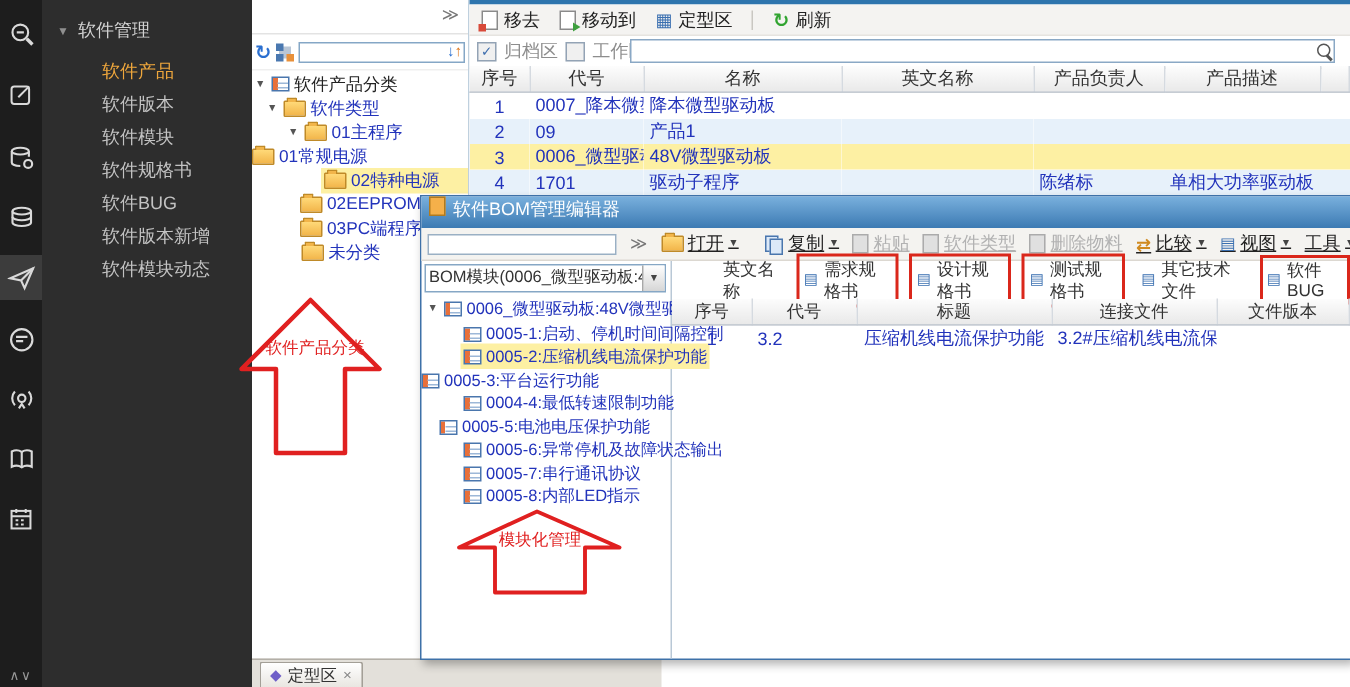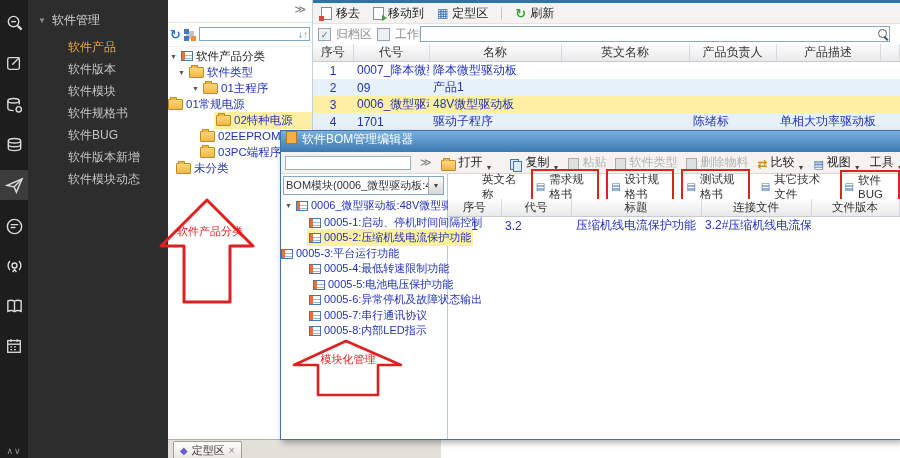--- a/index.html
+++ b/index.html
@@ -66,21 +66,21 @@
   table.dtab td{height:17px;color:#2233bb;white-space:nowrap;overflow:hidden;padding:0 0 0 4px;}
   #ptable{position:absolute;left:0;top:44px;width:587px;}
   #ptable .cno{text-align:center;padding:0;}
   .r0{background:#fff;} .r1{background:#e7f1fa;} .r2{background:#fdf0a3;} .r3{background:#e7f1fa;}
   
   #bom{position:absolute;left:280px;top:130px;width:619px;height:308px;background:#fff;border:1px solid #3e71a8;box-shadow:2px 3px 6px rgba(0,0,0,.3);z-index:5;}
   #bom-title{height:21px;background:linear-gradient(#79b0dd,#3c7ab3);color:#fff;display:flex;align-items:flex-start;gap:5px;padding-left:5px;}
   .di-orange{background:#f5b04a;border-color:#b07a20;}
   #bom-toolbar{height:21px;background:#f4f3f0;border-bottom:1px solid #dcd8d1;display:flex;align-items:center;gap:9px;padding-left:4px;}
   #bom-toolbar input{width:126px;height:14px;border:1px solid #9ab0c4;font-size:11px;box-sizing:border-box;}
-  .bbtn{display:flex;align-items:flex-end;gap:3px;cursor:pointer;white-space:nowrap;}
+  .bbtn{display:flex;align-items:center;gap:3px;cursor:pointer;white-space:nowrap;text-decoration:underline;}
   .bbtn.disabled{color:#b2b2b2;cursor:default;}
   .ddv{font-size:7px;color:#444;}
   .copy-icon{width:12px;height:12px;position:relative;flex:none;}
   .copy-icon::before,.copy-icon::after{content:"";position:absolute;width:7px;height:9px;border:1px solid #4a76ad;background:#dce9f8;}
   .copy-icon::before{left:0;top:0;} .copy-icon::after{left:3px;top:2px;}
   .cmp-g{color:#d08a20;font-weight:bold;} .view-g{color:#3a6fb0;font-size:11px;}
   #bom-left{position:absolute;left:0;top:43px;width:166px;bottom:0;border-right:1px solid #b9c8d6;}
   #bom-dd{position:absolute;left:2px;top:2px;right:3px;height:17px;border:1px solid #86a7c5;display:flex;cursor:pointer;}
   .dd-text{flex:1;font-size:11px;line-height:16px;padding-left:2px;overflow:hidden;white-space:nowrap;color:#333;}
   .dd-btn{width:14px;background:linear-gradient(#fefefe,#d6d6d6);border-left:1px solid #a8a8a8;display:flex;align-items:center;justify-content:center;font-size:7px;color:#444;}
@@ -221,21 +221,21 @@
       </span>
     </div>
     <div class="trow" style="top:128px;padding-left:32px">
       <span class="folder"></span>
       <span>02EEPROM</span>
     </div>
     <div class="trow" style="top:144px;padding-left:32px">
       <span class="folder"></span>
       <span>03PC端程序</span>
     </div>
-    <div class="trow" style="top:160px;padding-left:8px">
+    <div class="trow" style="top:160px;padding-left:33px">
       <span class="folder"></span>
       <span>未分类</span>
     </div>
   </div>
 
   <div id="rtop">
     <div class="blue-top"></div>
     <div id="rtoolbar">
       <span class="tbtn">
           <span class="doc-icon di-red"></span>
@@ -393,23 +393,23 @@
           <span class="tbl-icon"></span>
           <span>0005-2:压缩机线电流保护功能</span>
         </span>
       </div>
       <div class="brow" style="top:72px;">
         <span class="tbl-icon"></span>
         <span>0005-3:平台运行功能</span>
       </div>
       <div class="brow" style="top:87px;padding-left:28px">
         <span class="tbl-icon"></span>
-        <span>0005-4:最低转速限制功能</span>
-      </div>
-      <div class="brow" style="top:103px;padding-left:32px">
+        <span>0004-4:最低转速限制功能</span>
+      </div>
+      <div class="brow" style="top:103px;padding-left:12px">
         <span class="tbl-icon"></span>
         <span>0005-5:电池电压保护功能</span>
       </div>
       <div class="brow" style="top:118px;padding-left:28px">
         <span class="tbl-icon"></span>
         <span>0005-6:异常停机及故障状态输出</span>
       </div>
       <div class="brow" style="top:134px;padding-left:28px">
         <span class="tbl-icon"></span>
         <span>0005-7:串行通讯协议</span>
@@ -468,21 +468,21 @@
             <td class="cno">1</td>
             <td>3.2</td>
             <td class="cttl">压缩机线电流保护功能</td>
             <td>3.2#压缩机线电流保护功能...</td>
             <td></td>
           </tr>
         </tbody>
       </table>
     </div>
 
-    <div class="anno" style="left:6px;top:206px;width:122px;height:64px">
+    <div class="anno" style="left:18px;top:206px;width:122px;height:64px">
       <svg width="122" height="64" viewBox="0 0 122 64">
           <polygon points="59,4 114,28 91,28 91,58 31,58 31,28 7,28" fill="none" stroke="#e02020" stroke-width="2.6" stroke-linejoin="round"></polygon>
         </svg>
       <div class="anno-label" style="top:15px">模块化管理</div>
     </div>
   </div>
 
   <div id="bstrip">
     <div id="btab">
       <span class="diamond">◆</span>

